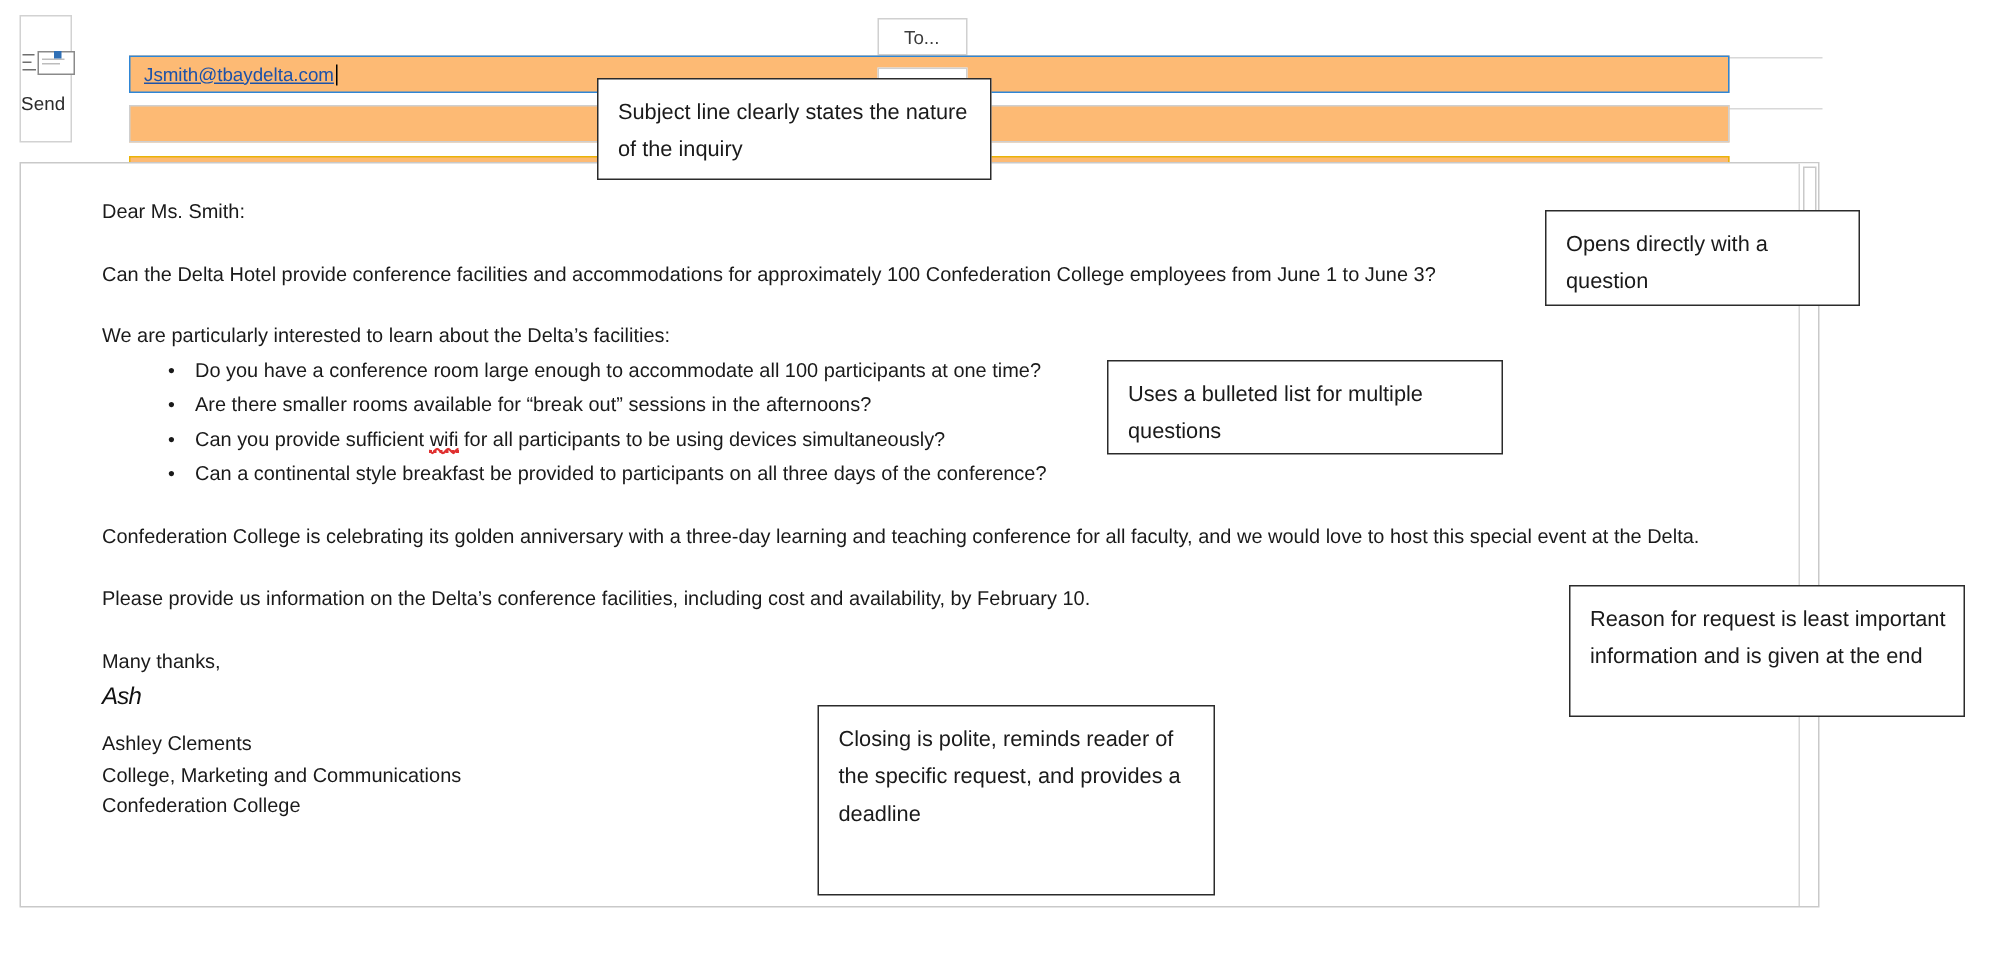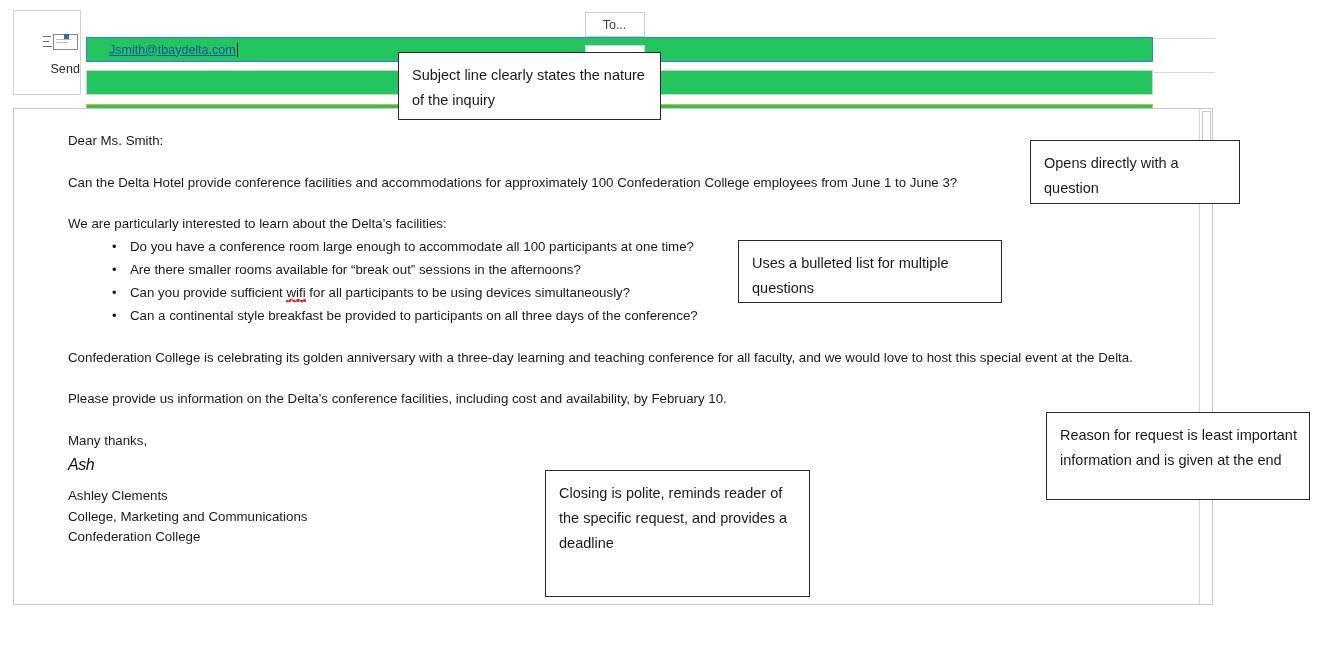--- a/index.html
+++ b/index.html
@@ -21,26 +21,26 @@
     position: absolute;
     left: 0; top: 0;
     width: 1330px;
     height: 106px;
   }
 
   
   #send-button {
     position: absolute;
     left: 13px; top: 10px;
-    width: 68px; height: 85px;
+    width: 35px; height: 85px;
     border: 1px solid #d2d2d2;
     background: #ffffff;
     display: flex;
     flex-direction: column;
-    align-items: flex-end;
+    align-items: flex-start;
     justify-content: center;
     cursor: pointer;
     box-sizing: border-box;
   }
   #send-button .env-wrap {
     width: 38px; height: 26px;
     position: relative;
     margin-bottom: 6px;
   }
   #send-button .env-box {
@@ -110,24 +110,24 @@
     display: flex;
     align-items: center;
     justify-content: center;
     box-sizing: border-box;
   }
 
   .field-input {
     margin-left: 10px;
     height: 25px;
     box-sizing: border-box;
-    background: #22c55e;
+    background: #fdba74;
     display: flex;
     align-items: center;
-    padding-left: 22px;
+    padding-left: 9px;
     font-size: 12.5px;
     cursor: text;
   }
   #input-to {
     width: 1067px;
     border: 1px solid #2e86d6;
   }
   #input-cc {
     width: 1067px;
     border: 1px solid #cfcfcf;
@@ -244,21 +244,21 @@
     background: #ffffff;
     box-sizing: border-box;
     font-size: 14.5px;
     line-height: 25px;
     color: #1a1a1a;
     padding: 10px 12px 16px 13px;
   }
   #callout-subject  { left: 398px;  top: 52px;  width: 263px;  height: 68px; }
   #callout-opens    { left: 1030px; top: 140px; width: 210px;  height: 64px; }
   #callout-bullets  { left: 738px;  top: 240px; width: 264px;  height: 63px; }
-  #callout-reason   { left: 1046px; top: 412px; width: 264px;  height: 88px; }
+  #callout-reason   { left: 1046px; top: 390px; width: 264px;  height: 88px; }
   #callout-closing  { left: 545px;  top: 470px; width: 265px;  height: 127px; }
 </style>
 </head>
 <body>
 
 <div id="compose-header">
 
   <div id="send-button">
     <div class="env-wrap">
       <div class="speed s1"></div>

